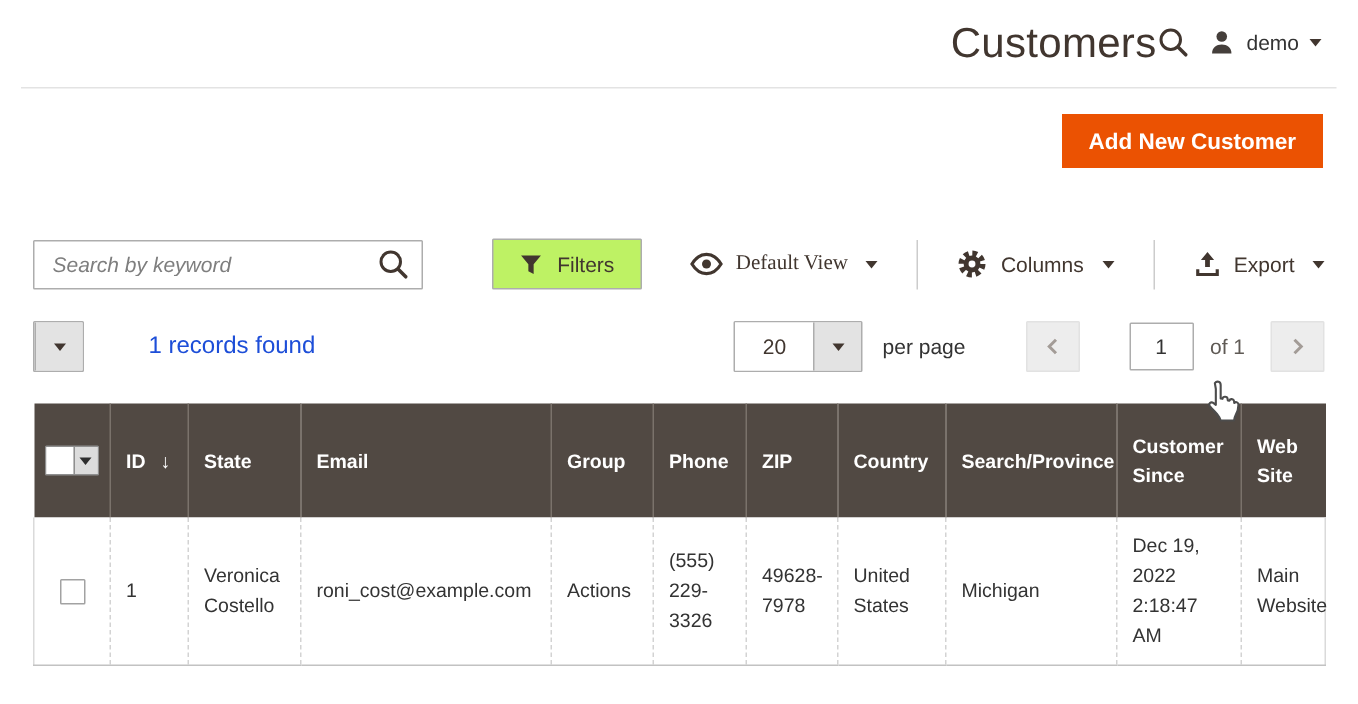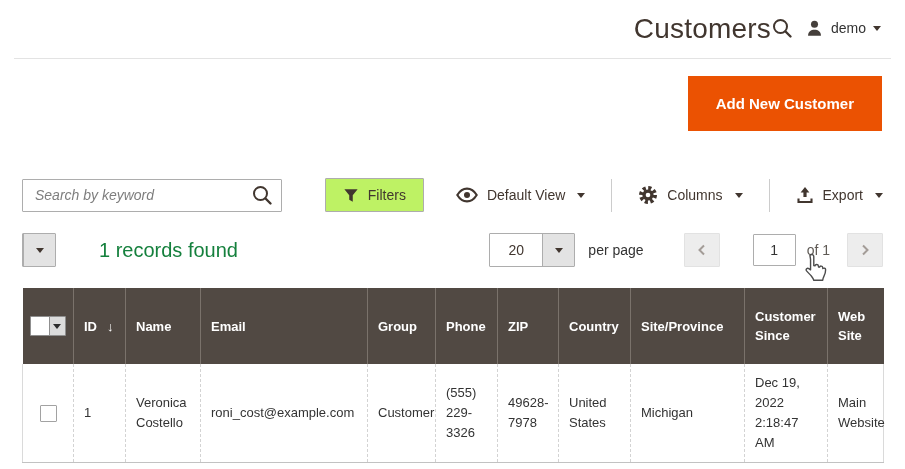--- a/index.html
+++ b/index.html
@@ -26,21 +26,21 @@
     width: 0; height: 0; display: inline-block;
     border-left: 4px solid transparent; border-right: 4px solid transparent;
     border-top: 5px solid #41362f;
   }
   .rule { border-bottom: 1px solid #e3e3e3; margin: 13px 14px 0 14px; }
 
   
   .add-row { display: flex; justify-content: flex-end; padding: 17px 23px 0; }
   .btn-primary {
     background: #eb5202; color: #fff; border: 1px solid #eb5202;
-    height: 55px; padding: 0 27px; font-size: 15px; font-weight: 700;
+    height: 36px; padding: 0 17px; font-size: 15px; font-weight: 700;
     font-family: inherit; cursor: pointer;
   }
 
   
   .toolbar { display: flex; justify-content: space-between; align-items: center; padding: 0 22px; margin-top: 47px; }
   .search-box { position: relative; width: 260px; }
   .search-box input {
     width: 100%; height: 33px; border: 1px solid #adadad; border-radius: 1px;
     padding: 0 38px 0 12px; font-size: 14px; font-family: inherit; color: #333;
   }
@@ -50,36 +50,36 @@
   .toolbar-right { display: flex; align-items: center; }
   .btn-secondary {
     display: flex; align-items: center; gap: 9px;
     background: #bef264; border: 1px solid #adadad; border-radius: 1px;
     height: 34px; padding: 0 17px; font-size: 14px; color: #41362f;
     font-family: inherit; cursor: pointer;
   }
   .tb-item { display: flex; align-items: center; gap: 9px; font-size: 14px; color: #41362f; cursor: pointer; }
   .tb-item .caret { margin-left: 3px; }
   .vdiv { width: 1px; height: 33px; background: #cccccc; margin: 0 26px; }
-  .gap-l { margin-left: 32px; }
+  .gap-l { margin-left: 32px; font-family: Liberation Serif, serif; }
 
   
   .controls { display: flex; justify-content: space-between; align-items: center; padding: 0 22px; margin-top: 21px; }
   .controls-left { display: flex; align-items: center; }
   .split {
     display: inline-flex; height: 34px; border: 1px solid #adadad; border-radius: 1px;
     background: #fff; cursor: pointer;
   }
   .split .main { display: flex; align-items: center; padding: 0 16px; font-size: 14px; color: #41362f; background: #fff; }
   .split .dd {
     width: 32px; background: #e3e3e3; border-left: 1px solid #adadad;
     display: flex; align-items: center; justify-content: center;
   }
   .split.per-page .main { width: 52px; justify-content: center; padding: 0; }
-  .records { font-size: 20px; color: #15803d; margin-left: 43px; }
+  .records { font-size: 16px; color: #1d4ed8; margin-left: 43px; }
 
   .controls-right { display: flex; align-items: center; }
   .per-page-label { font-size: 14px; color: #333; margin-left: 13px; }
   .page-btn {
     width: 36px; height: 34px; background: #ededed; border: 1px solid #e2e2e2; border-radius: 1px;
     display: flex; align-items: center; justify-content: center; cursor: default;
   }
   .page-btn.prev { margin-left: 40px; }
   .page-btn.next { margin-left: 17px; }
   .page-input {
@@ -272,40 +272,40 @@
           <span class="hdr-check">
             <span class="box"></span>
             <span class="dd2">
               <span class="caret"></span>
             </span>
           </span>
         </th>
         <th>
           <span>ID</span><span class="sort-arrow">↓</span>
         </th>
-        <th><span>Name</span></th>
+        <th><span>State</span></th>
         <th><span>Email</span></th>
         <th><span>Group</span></th>
         <th><span>Phone</span></th>
         <th><span>ZIP</span></th>
         <th><span>Country</span></th>
-        <th class="c-state"><span>Site/Province</span></th>
+        <th class="c-state"><span>Search/Province</span></th>
         <th><span>Customer Since</span></th>
         <th><span>Web Site</span></th>
       </tr>
     </thead>
     <tbody>
       <tr>
         <td>
           <span class="row-check"></span>
         </td>
         <td>1</td>
         <td>Veronica Costello</td>
         <td>roni_cost@example.com</td>
-        <td>Customer</td>
+        <td>Actions</td>
         <td>(555) 229-3326</td>
         <td>49628-7978</td>
         <td>United States</td>
         <td>Michigan</td>
         <td>Dec 19, 2022 2:18:47 AM</td>
         <td>Main Website</td>
       </tr>
     </tbody>
   </table>
 

